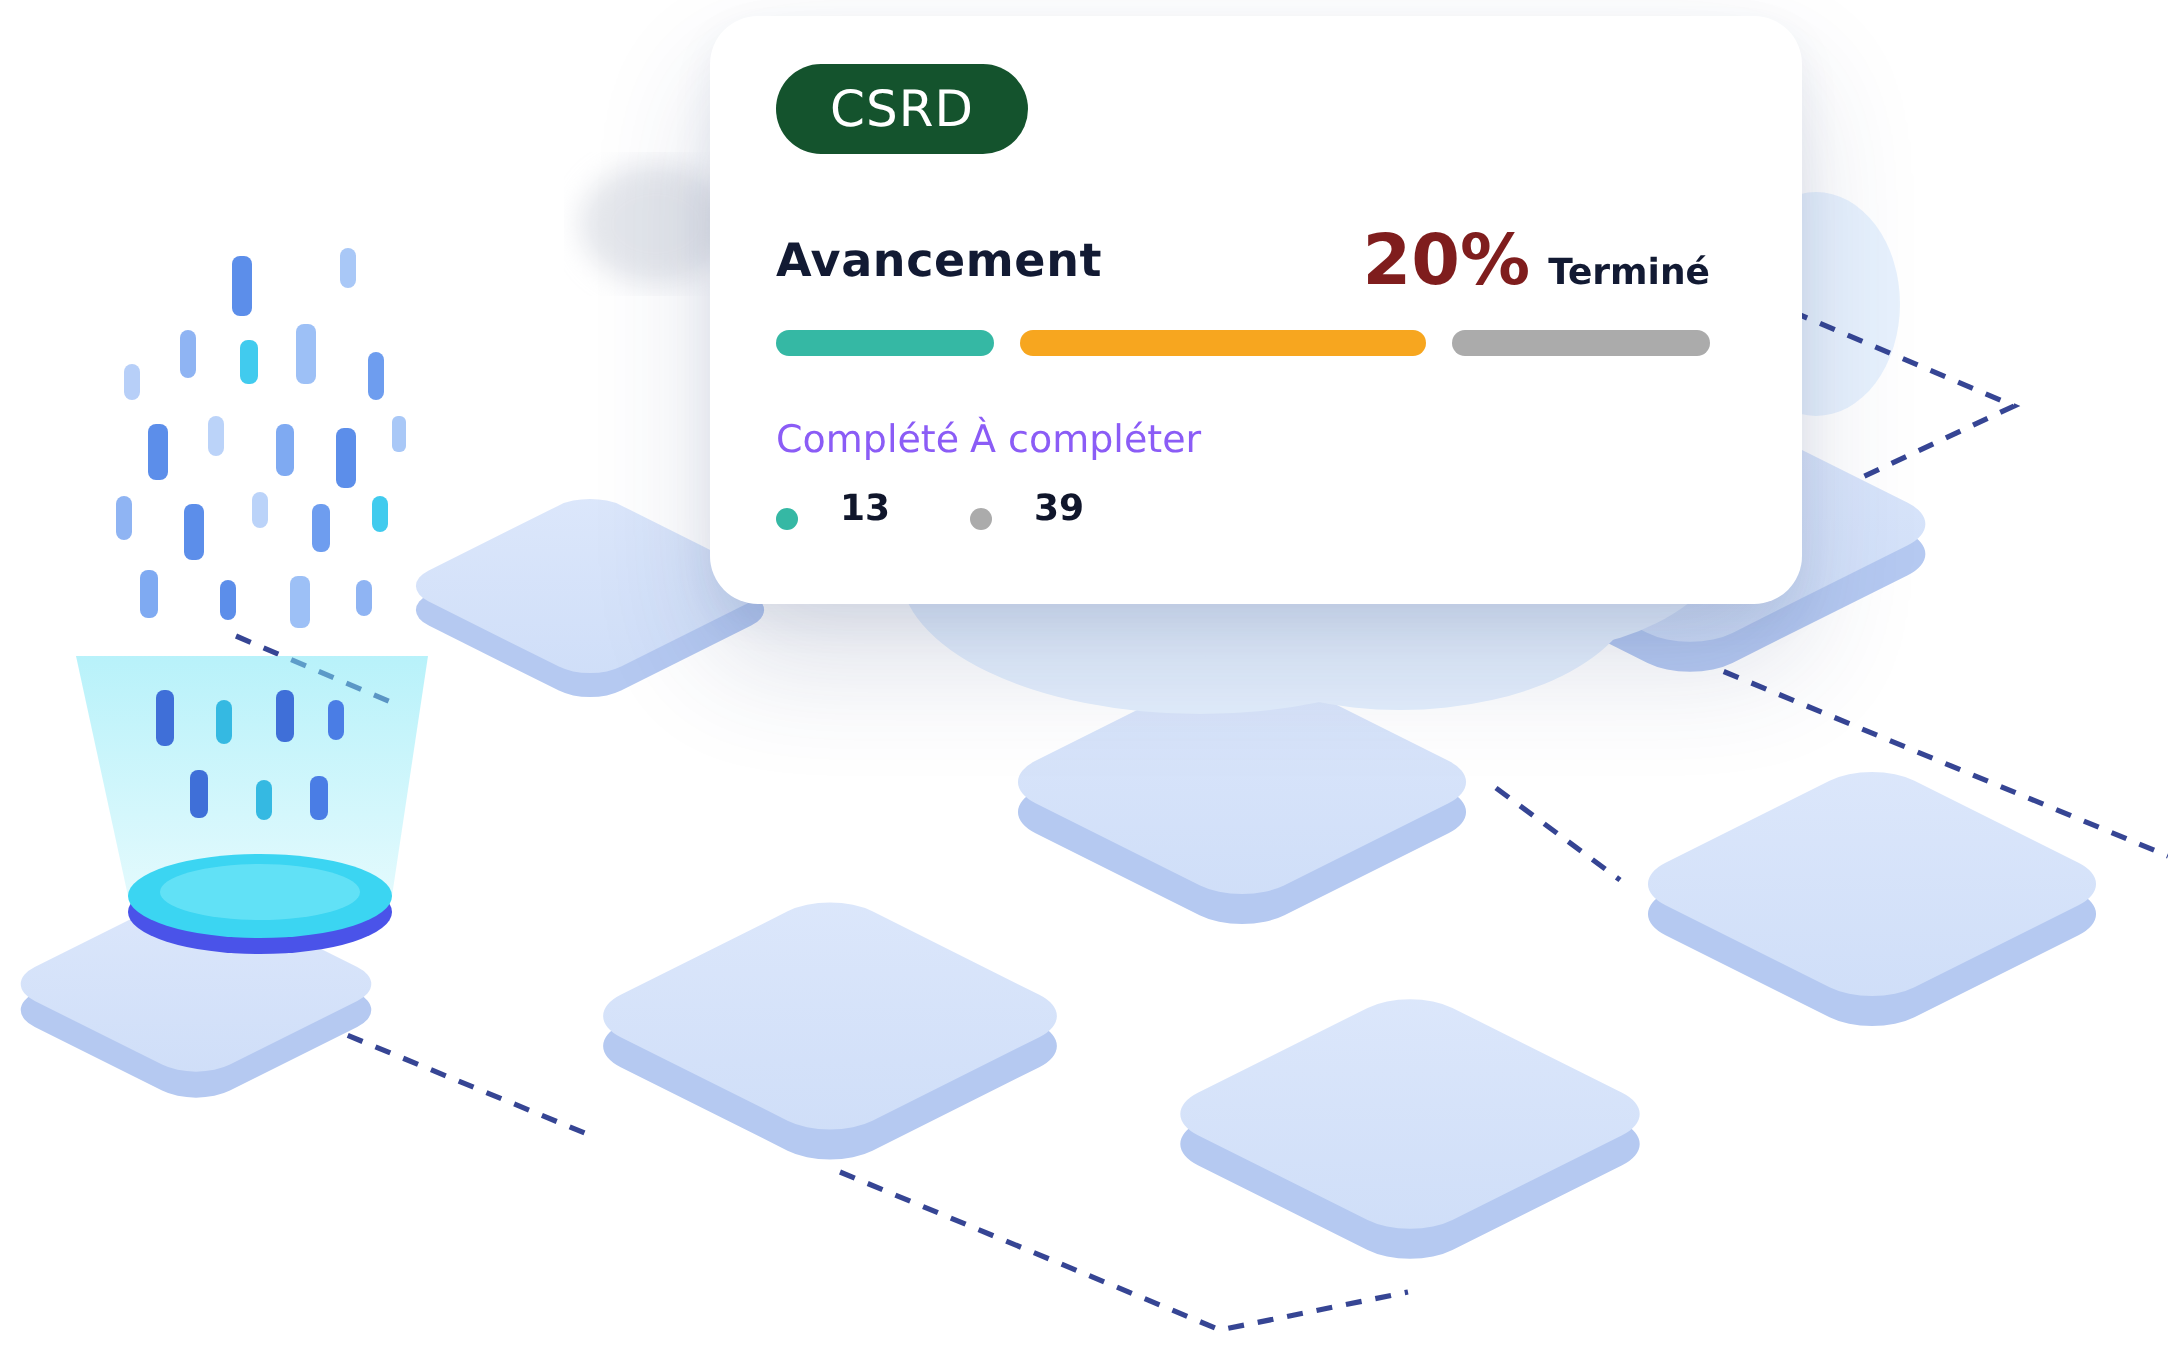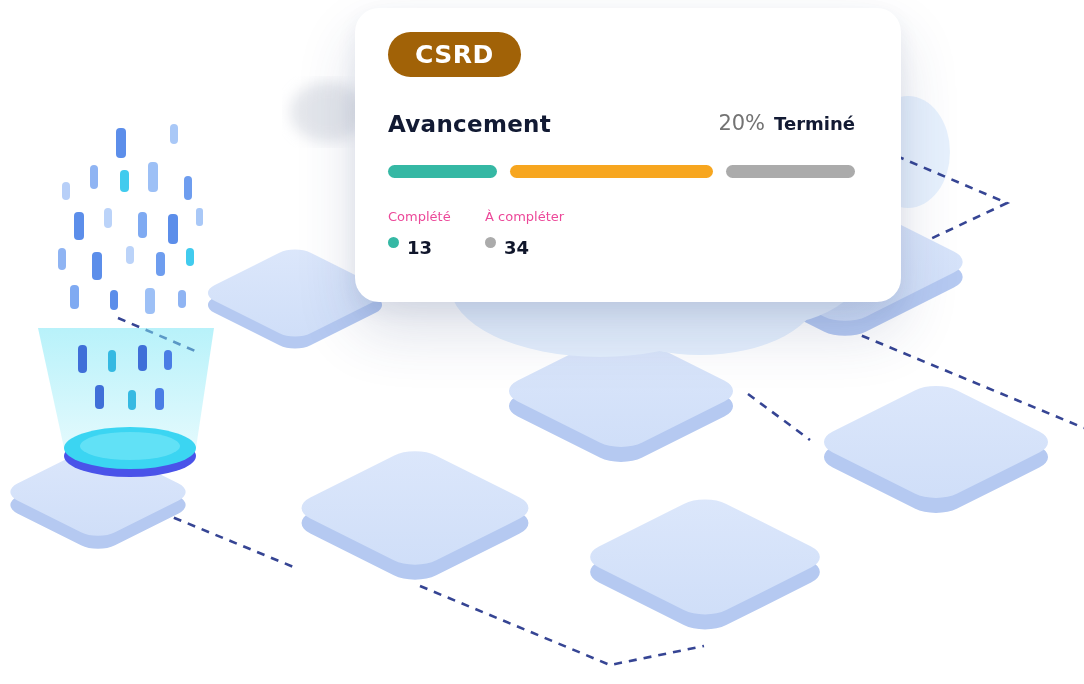--- a/index.html
+++ b/index.html
@@ -3,37 +3,37 @@
 <meta charset="utf-8">
 <style>
   *{margin:0;padding:0;box-sizing:border-box}
   html,body{width:1084px;height:684px;background:#ffffff;font-family:"DejaVu Sans","Liberation Sans",sans-serif;overflow:hidden}
   .stage{position:relative;width:1084px;height:684px;background:#ffffff;overflow:hidden}
   .bg-svg{position:absolute;left:0;top:0;width:1084px;height:684px}
 
   
   .card{position:absolute;left:355px;top:8px;width:546px;height:294px;background:#ffffff;border-radius:24px;
         box-shadow:0 30px 60px rgba(43,65,120,.16),0 8px 20px rgba(43,65,120,.08)}
-  .badge{position:absolute;left:33px;top:24px;background:#a16207;color:#ffffff;font-size:25px;font-weight:bold;
+  .badge{position:absolute;left:33px;top:24px;background:#14532d;color:#ffffff;font-size:25px;font-weight:normal;
          padding:8px 27px;border-radius:30px;letter-spacing:.5px}
-  .title-row{position:absolute;left:33px;right:46px;top:103px;display:flex;justify-content:space-between;align-items:flex-start}
+  .title-row{position:absolute;left:33px;right:46px;top:103px;display:flex;justify-content:space-between;align-items:center}
   .title{font-size:23px;font-weight:bold;color:#121A33;letter-spacing:.3px}
   .pct-group{display:flex;align-items:baseline}
-  .pct{font-size:21px;font-weight:normal;color:#737373}
+  .pct{font-size:35px;font-weight:bold;color:#7f1d1d}
   .status{font-size:18px;font-weight:bold;color:#121A33;margin-left:9px}
   .bar{position:absolute;left:33px;top:157px;width:467px;height:13px;display:flex;gap:13px}
   .seg{height:13px;border-radius:7px}
   .seg-complete{width:109px;background:#35B8A4}
   .seg-update{width:203px;background:#F7A61F}
   .seg-todo{flex:1;background:#ABABAB}
   .stats{position:absolute;left:33px;top:201px;display:flex}
   .stat-1{width:97px}
   .stat-2{width:135px}
-  .stat-label{font-size:13px;color:#ec4899}
-  .stat-value{margin-top:13px;display:flex;align-items:flex-start;gap:8px}
+  .stat-label{font-size:19px;color:#8b5cf6}
+  .stat-value{margin-top:13px;display:flex;align-items:flex-end;gap:21px}
   .dot{width:11px;height:11px;border-radius:50%}
   .dot-complete{background:#35B8A4}
   .dot-update{background:#F7A61F}
   .dot-todo{background:#ABABAB}
   .stat-num{font-size:18px;font-weight:bold;color:#10162B}
 </style>
 </head>
 <body>
 
 <div class="stage">
@@ -164,19 +164,19 @@
         <div class="stat-label">Complété</div>
         <div class="stat-value">
           <span class="dot dot-complete"></span>
           <span class="stat-num">13</span>
         </div>
       </div>
       <div class="stat stat-3">
         <div class="stat-label">À compléter</div>
         <div class="stat-value">
           <span class="dot dot-todo"></span>
-          <span class="stat-num">34</span>
+          <span class="stat-num">39</span>
         </div>
       </div>
     </div>
   </div>
 
 </div>
 
 </body></html>

